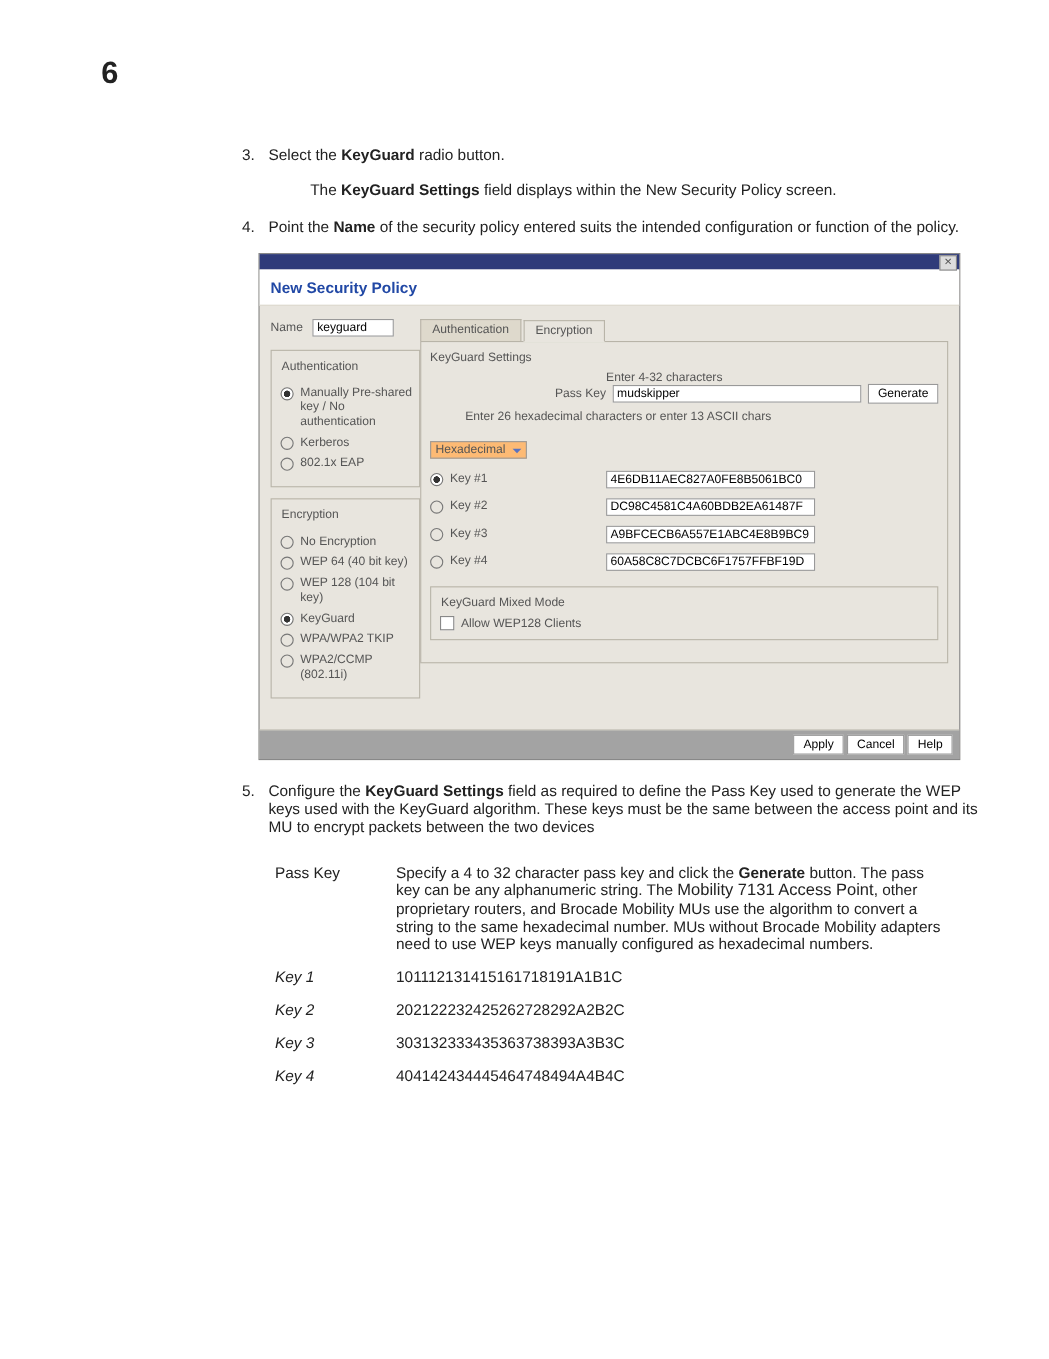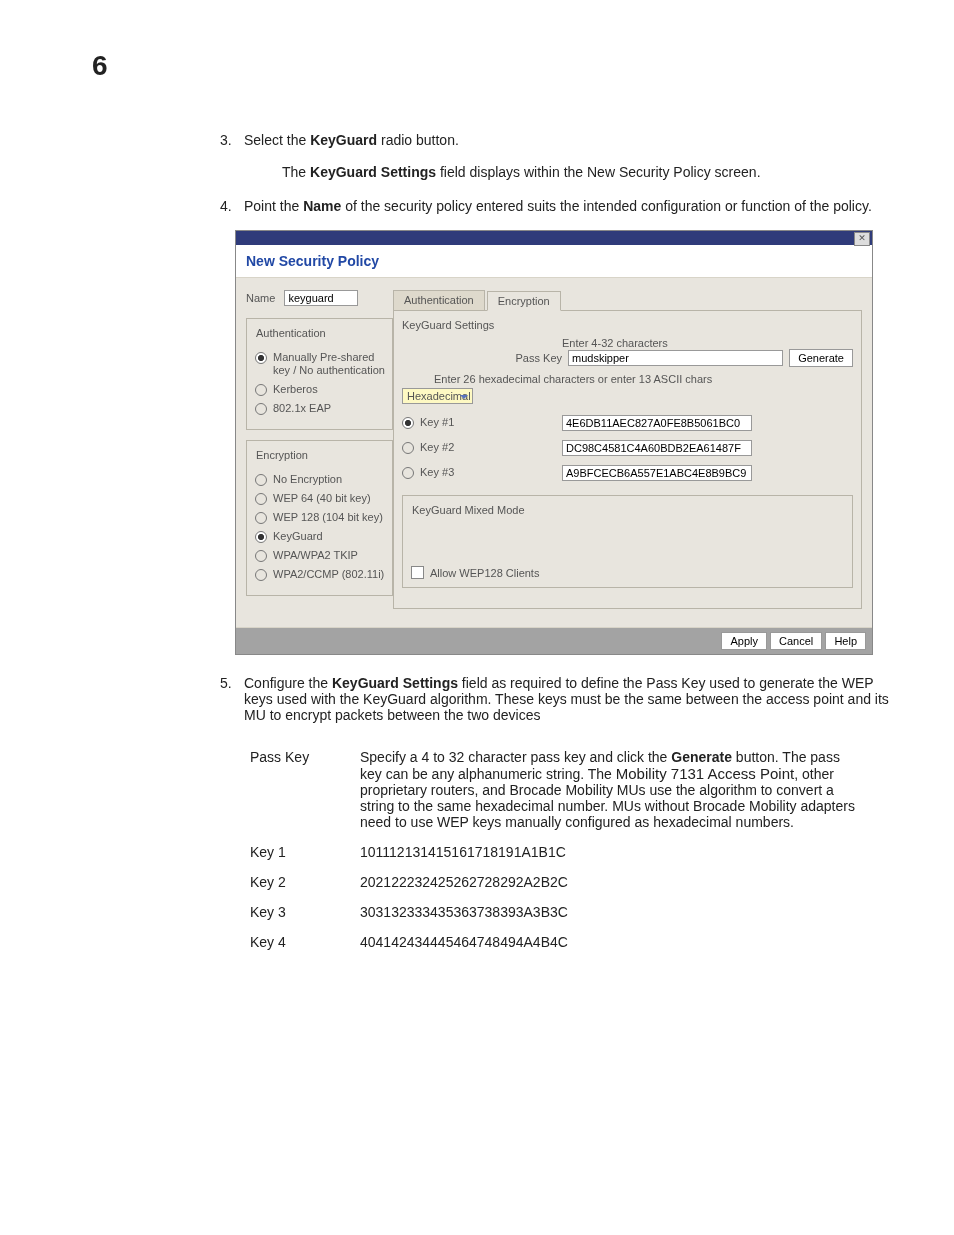--- a/index.html
+++ b/index.html
@@ -64,21 +64,21 @@
     font-weight: 700;
     color: #2148a5;
     padding: 8px 10px;
     background: #fff;
     border-bottom: 1px solid #d8d4c8;
   }
   .shot-body {
     display: flex;
     padding: 12px 10px 18px 10px;
   }
-  .col-left { width: 147px; flex: none; }
+  .col-left { width: 136px; flex: none; }
   .col-right { flex: 1; }
   .namefield { margin-bottom: 12px; }
   .namefield label { margin-right: 6px; }
   .txt {
     background: #fff;
     border: 1px solid #999;
     font-size: 11px;
     padding: 1px 3px;
     box-sizing: border-box;
   }
@@ -120,30 +120,30 @@
     border: 1px solid #b8b4a8;
     padding: 8px 8px 10px 8px;
   }
   .kg-line { display: flex; align-items: center; margin: 0 0; }
   .kg-left { width: 160px; }
   .btn {
     background: #fff; border: 1px solid #999;
     padding: 2px 8px; font-size: 11px;
   }
   .sel {
-    background: #fef9c3; border: 1px solid #999;
-    padding: 1px 1px 1px 4px; font-size: 11px;
+    background: #fdba74; border: 1px solid #999;
+    padding: 1px 18px 1px 4px; font-size: 11px;
     position: relative; display: inline-block;
   }
   .sel:after {
     content: ""; position: absolute; right: 4px; top: 6px;
     border: 4px solid transparent; border-top-color: #5a73c0;
   }
   .keyrow input.txt { width: 190px; }
-  .check-row { display: flex; align-items: center; margin-top: 44px; }
+  .check-row { display: flex; align-items: center; }
   .check-row .cb { width: 11px; height: 11px; border: 1px solid #888; background: #fff; margin-right: 6px; }
   .shot-footer {
     text-align: right;
     padding: 4px 6px;
     background: #a3a3a3;
     border-top: 1px solid #d8d4c8;
   }
   .shot-note {
     font-size: 11px; color: #666; padding: 2px 6px; background: #fff;
     border-top: 1px solid #ccc;
@@ -156,21 +156,21 @@
   }
   .def-term { width: 110px; flex: none; }
   .def-desc { flex: 1; padding-right: 30px; }
 
   .default-note { margin: 6px 0 14px 250px; }
 
   .kv {
     display: flex;
     margin: 0 0 14px 190px;
   }
-  .kv-k { width: 110px; flex: none; }
+  .kv-k { width: 110px; flex: none; font-style: italic; }
 </style>
 </head>
 <body>
 <div class="page">
 
 <div class="page-num">6</div>
 
 <div class="step">
   <div class="step-num">3.</div>
   <div class="step-body">
@@ -253,21 +253,21 @@
           <div style="color:#555;margin-bottom:6px;">KeyGuard Settings</div>
           <div class="kg-line">
             <div class="kg-left"></div>
             <div style="flex:1;">Enter 4-32 characters</div>
           </div>
           <div class="kg-line">
             <div class="kg-left" style="text-align:right;padding-right:6px;">Pass Key</div>
             <input class="txt" style="flex: 1 1 0%;" value="mudskipper">
             <button class="btn" style="margin-left:6px;">Generate</button>
           </div>
-          <div style="margin:6px 0 3px 0;padding-left:32px;">Enter 26 hexadecimal characters or enter 13 ASCII chars</div>
+          <div style="margin:6px 0 16px 0;padding-left:32px;">Enter 26 hexadecimal characters or enter 13 ASCII chars</div>
           <div style="margin-bottom:6px;"><span class="sel">Hexadecimal</span></div>
           <div class="kg-line keyrow">
                 <div class="radio-row kg-left">
                   <span class="dot-sel"></span>
                   <span>Key #1</span>
                 </div>
                 <input class="txt" value="4E6DB11AEC827A0FE8B5061BC0" style="">
               </div>
           <div class="kg-line keyrow">
                 <div class="radio-row kg-left">
@@ -276,20 +276,27 @@
                 </div>
                 <input class="txt" value="DC98C4581C4A60BDB2EA61487F" style="">
               </div>
           <div class="kg-line keyrow">
                 <div class="radio-row kg-left">
                   <span class="dot"></span>
                   <span>Key #3</span>
                 </div>
                 <input class="txt" value="A9BFCECB6A557E1ABC4E8B9BC9" style="">
               </div>
+          <div class="kg-line keyrow">
+                <div class="radio-row kg-left">
+                  <span class="dot"></span>
+                  <span>Key #4</span>
+                </div>
+                <input class="txt" value="60A58C8C7DCBC6F1757FFBF19D" style="">
+              </div>
           <div class="group" style="margin-top:10px;">
             <div class="group-title">KeyGuard Mixed Mode</div>
             <div class="check-row">
                   <span class="cb"></span>
                   <span>Allow WEP128 Clients</span>
                 </div>
           </div>
         </div>
       </div>
     </div>

